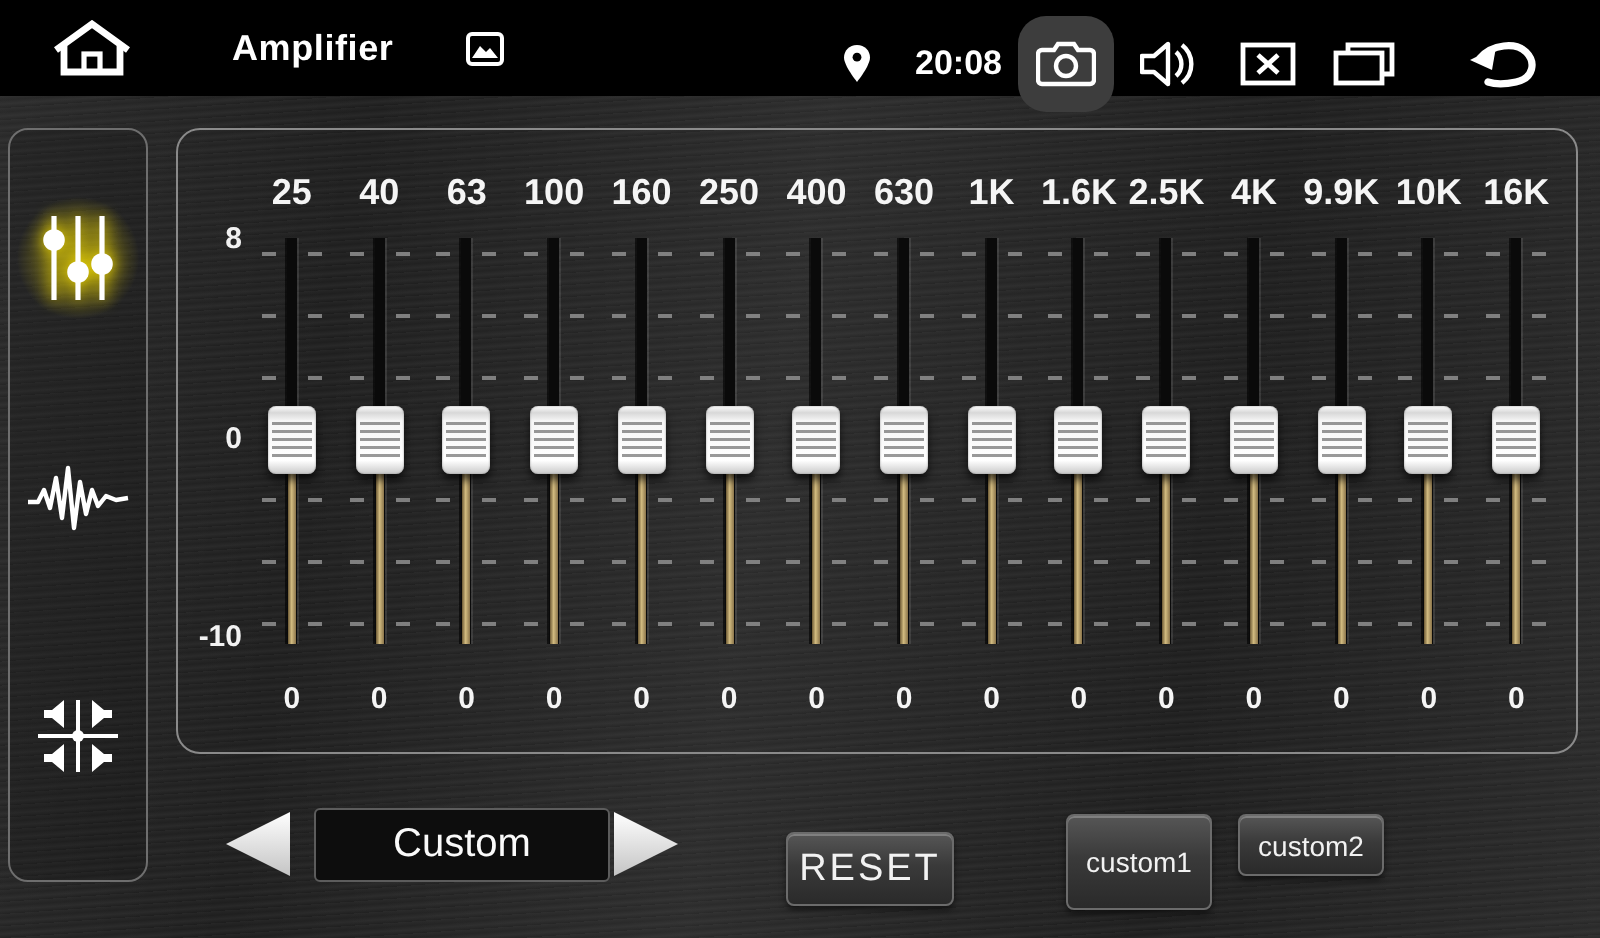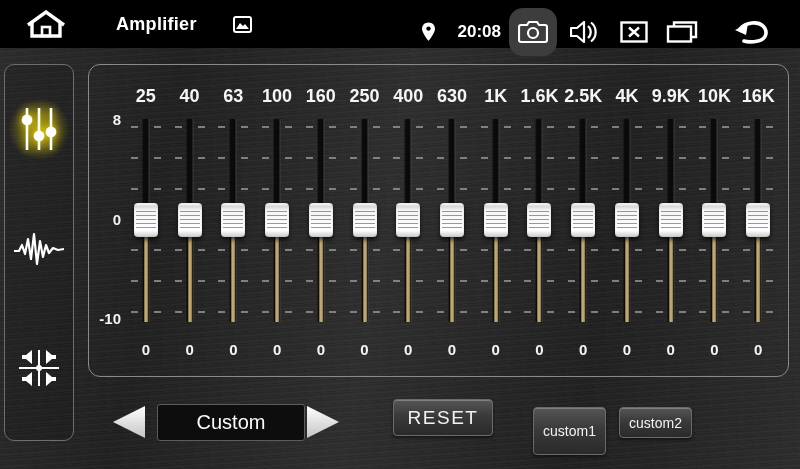--- a/index.html
+++ b/index.html
@@ -87,21 +87,21 @@
   .arrow.right { left:307px; clip-path:polygon(0 0, 0 100%, 100% 50%); }
   .preset-box { position:absolute; left:157px; top:8px; width:148px; height:37px;
     background:#0d0d0d; border:1px solid #5c5c5c; border-radius:3px;
     color:#fafafa; font-size:20px; display:flex; align-items:center;
     justify-content:center; }
   .btn { position:absolute; border:1px solid #6b6b6b; border-radius:4px;
     background:linear-gradient(180deg,#565656 0%,#3a3a3a 45%,#2a2a2a 100%);
     box-shadow:inset 0 1px 0 rgba(255,255,255,0.25), 0 2px 3px rgba(0,0,0,0.5);
     color:#f2f2f2; display:flex; align-items:center; justify-content:center;
     cursor:pointer; }
-  .btn-reset { left:393px; top:3px; width:100px; height:37px; font-size:19px;
+  .btn-reset { left:393px; top:20px; width:84px; height:37px; font-size:19px;
     letter-spacing:1.5px;text-align:right; }
   .btn-mem1 { left:533px; top:11px; width:73px; height:48px; font-size:14px; }
   .btn-mem2 { left:619px; top:11px; width:73px; height:31px; font-size:14px; }
   .btn-mem3 { left:705px; top:11px; width:73px; height:31px; font-size:14px; }
 </style>
 </head>
 <body>
 
 <div class="screen">
 

